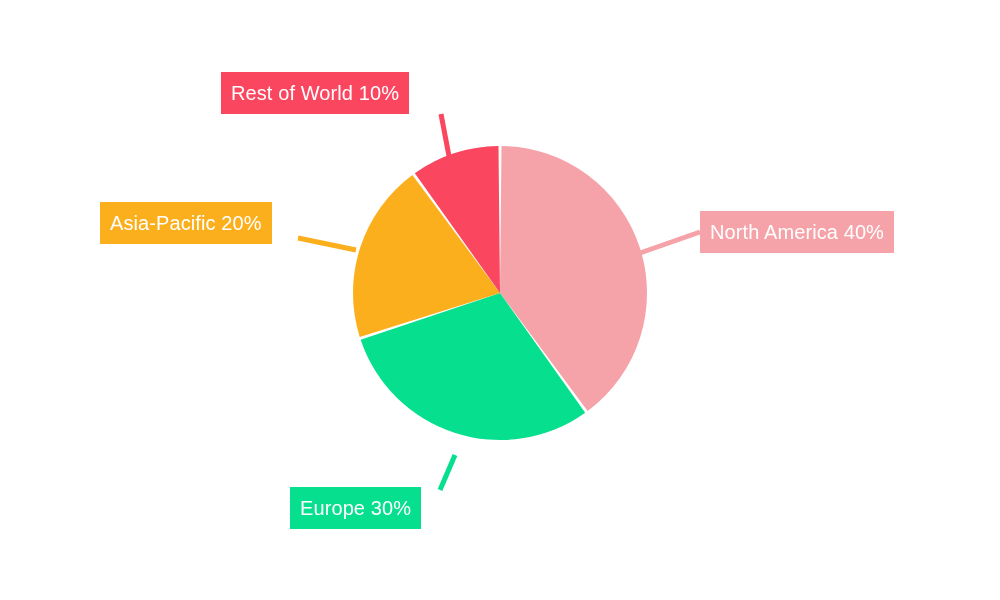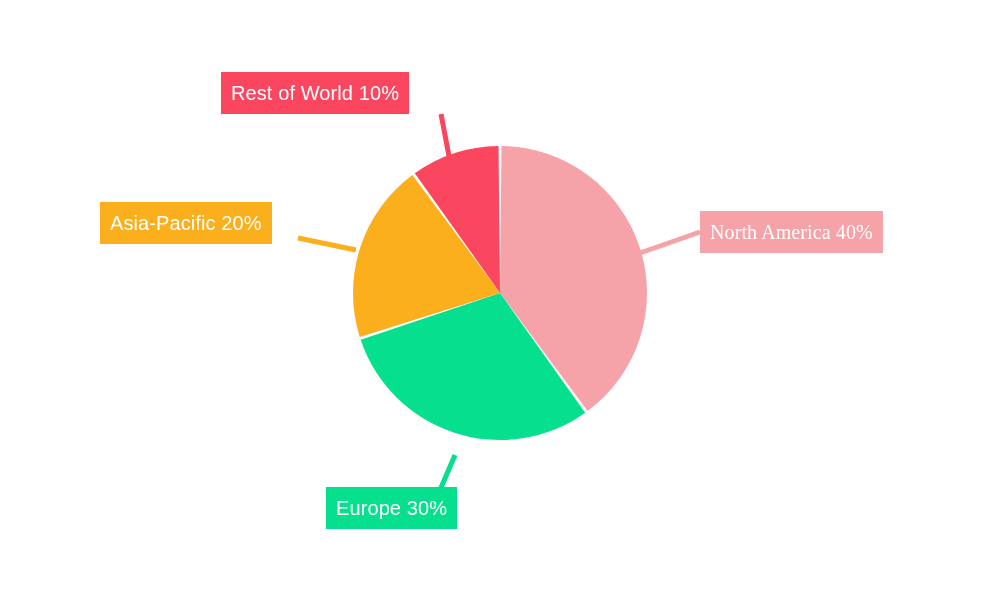--- a/index.html
+++ b/index.html
@@ -30,21 +30,21 @@
     color: #ffffff;
     font-size: 20px;
     line-height: 1;
     white-space: nowrap;
     letter-spacing: 0.1px;
     box-sizing: border-box;
     padding: 0 10px;
     height: 42px;
   }
   #label-north-america { left: 700px; top: 211px; }
-  #label-europe        { left: 290px; top: 487px; margin-left: 36px; }
+  #label-europe        { left: 290px; top: 487px; }
   #label-asia-pacific  { left: 100px; top: 202px; }
   #label-rest-of-world { left: 221px; top: 72px;  }
 </style>
 </head>
 <body>
 
 <div id="stage" style="background: rgb(255, 255, 255);">
 
   <svg id="chart-svg" viewBox="0 0 1000 600">
 
@@ -57,21 +57,21 @@
 
     <g id="slices">
         <path d="M 500 293 L 501.50 146.01 A 147 147 0 0 1 587.61 411.04 Z" fill="#f5a3a8"></path>
         <path d="M 500 293 L 585.19 412.80 A 147 147 0 0 1 360.67 339.85 Z" fill="#06df8e"></path>
         <path d="M 500 293 L 359.74 337.00 A 147 147 0 0 1 412.39 174.96 Z" fill="#fbaf1c"></path>
         <path d="M 500 293 L 414.81 173.20 A 147 147 0 0 1 498.50 146.01 Z" fill="#fb465f"></path>
       </g>
 
   </svg>
 
-  <div class="slice-label" id="label-north-america" style="background: rgb(245, 163, 168); color: rgb(255, 255, 255); font-family: Liberation Serif, serif;">North America 40%</div>
+  <div class="slice-label" id="label-north-america" style="background: rgb(245, 163, 168); color: rgb(255, 255, 255);">North America 40%</div>
 
   <div class="slice-label" id="label-europe" style="background: rgb(6, 223, 142); color: rgb(255, 255, 255);">Europe 30%</div>
 
   <div class="slice-label" id="label-asia-pacific" style="background: rgb(251, 175, 28); color: rgb(255, 255, 255);">Asia-Pacific 20%</div>
 
   <div class="slice-label" id="label-rest-of-world" style="background: rgb(251, 70, 95); color: rgb(255, 255, 255);">Rest of World 10%</div>
 
 </div>
 
 </body></html>

